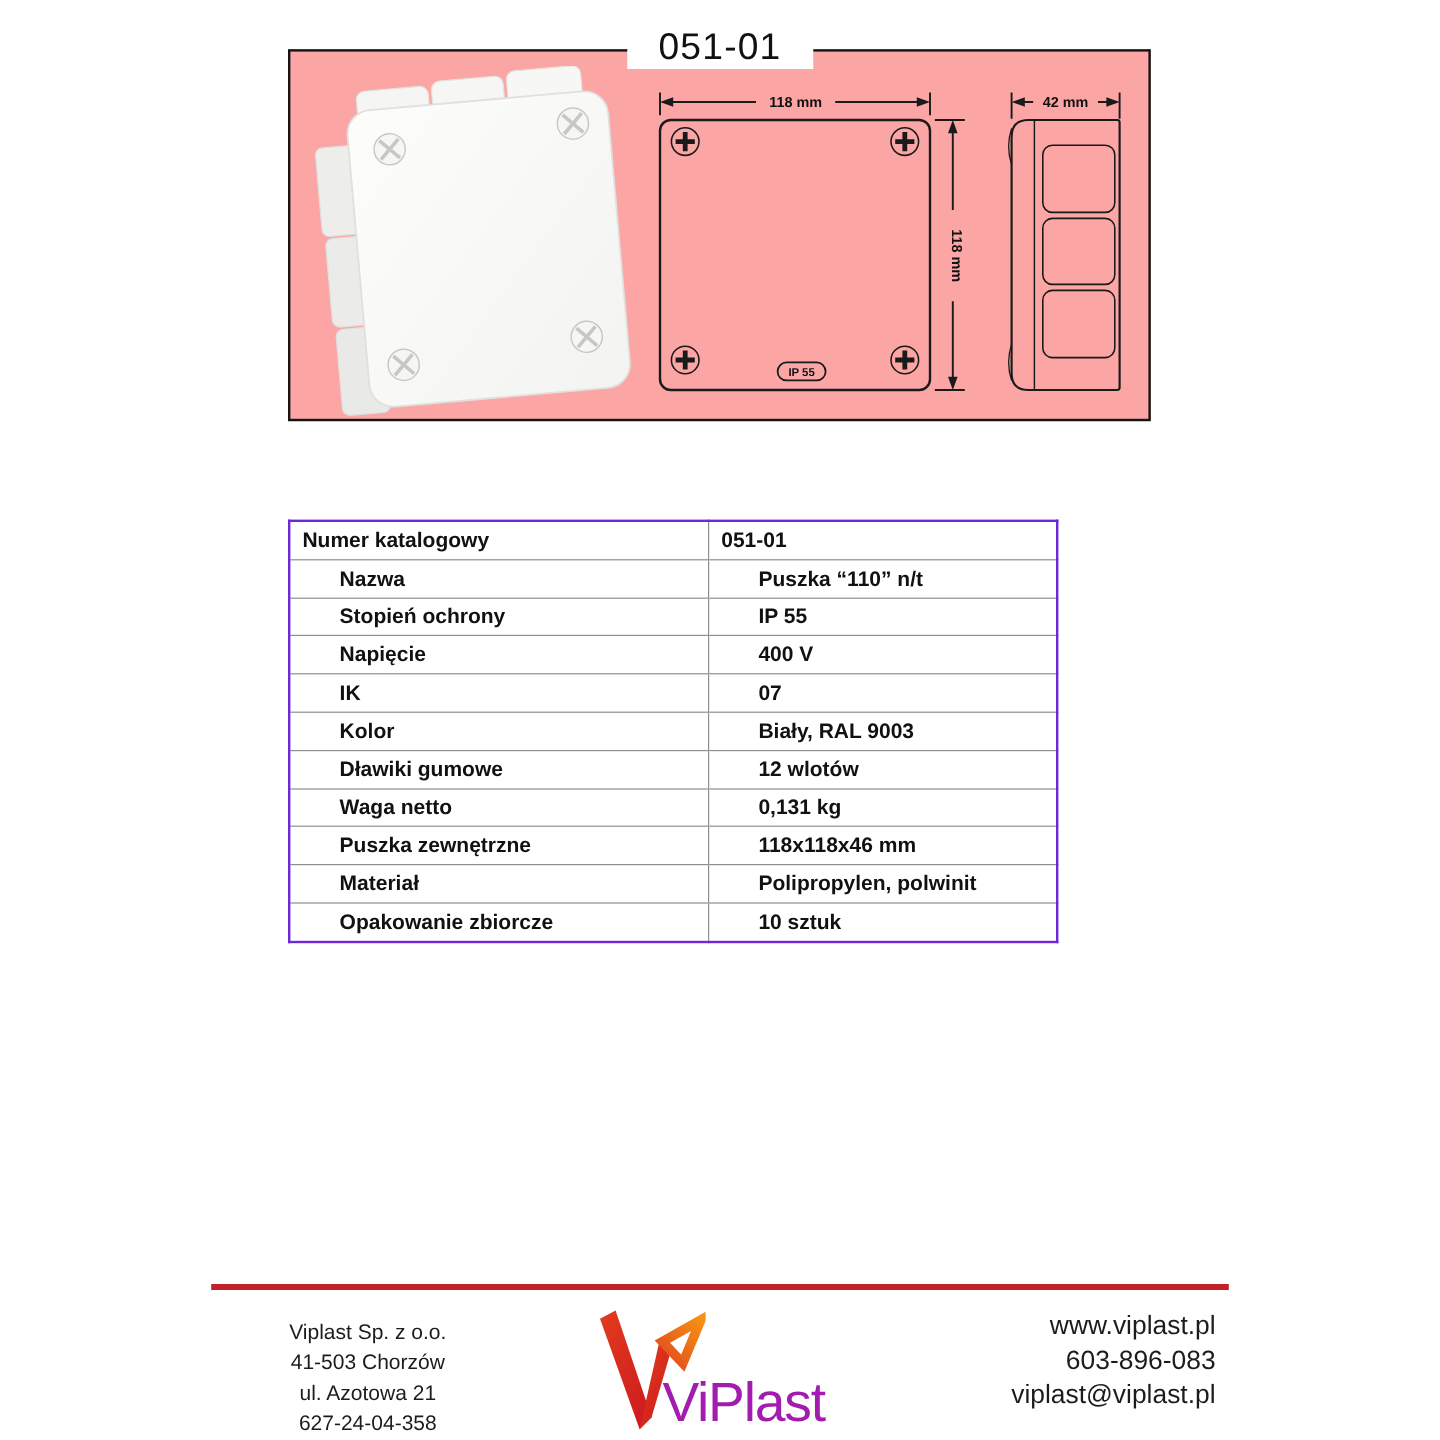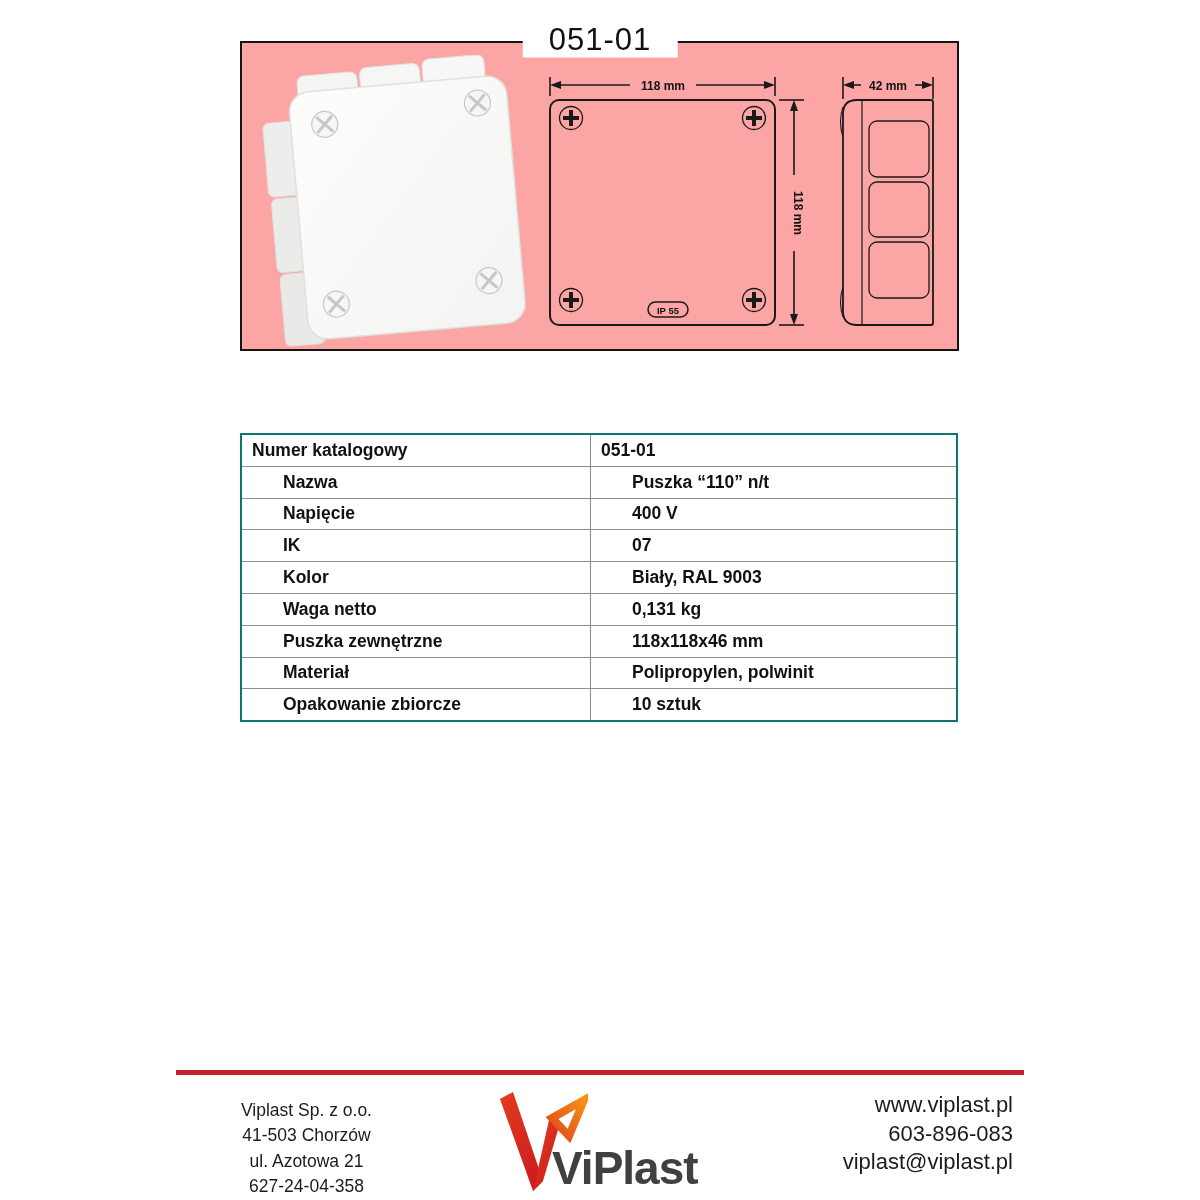--- a/index.html
+++ b/index.html
@@ -20,23 +20,23 @@
   }
   .product-box svg{position:absolute;}
   .photo-svg{left:8px;top:12px;}
   .front-svg{left:304px;top:30px;}
   .side-svg{left:594px;top:30px;}
   .dim-label{font-size:12px;font-weight:bold;fill:#111;font-family:"Liberation Sans",sans-serif;}
   .ip-label{font-size:9.5px;font-weight:bold;fill:#111;font-family:"Liberation Sans",sans-serif;}
 
   
   .spec-table{
-    position:absolute;left:240px;top:433px;width:718px;
+    position:absolute;left:240px;top:433px;width:642px;
     border-collapse:collapse;table-layout:fixed;
-    border:2px solid #0f766e;
+    border:2px solid #6d28d9;
   }
   .spec-table td{
     height:30.8px;padding:0 0 0 10px;font-size:17.5px;font-weight:bold;
     vertical-align:middle;white-space:nowrap;overflow:hidden;
   }
   .spec-table tr + tr td{border-top:1px solid #8f8f8f;padding-left:41px;}
   .spec-table td.label-cell{width:338px;border-right:1px solid #8f8f8f;}
 
   
   .footer-divider{
@@ -47,22 +47,22 @@
     position:absolute;left:204px;top:1098px;width:205px;text-align:center;
     font-size:17.5px;line-height:25.4px;color:#1c1c1c;
   }
   .contact-block{
     position:absolute;left:798px;top:1091px;width:215px;text-align:right;
     font-size:22px;line-height:28.6px;color:#1c1c1c;
   }
   .logo-wrap{position:absolute;left:490px;top:1089px;width:240px;height:106px;}
   .logo-mark{position:absolute;left:6px;top:0;}
   .logo-text{
-    position:absolute;left:62px;top:52px;font-size:46px;color:#404040;
-    letter-spacing:-1px;font-weight:700;
+    position:absolute;left:62px;top:52px;font-size:46px;color:#a21caf;
+    letter-spacing:-1px;font-weight:400;
   }
 </style>
 </head>
 <body>
 
 <div class="page-title">051-01</div>
 
 <div class="product-box">
 
   <svg class="photo-svg" width="280" height="292" viewBox="0 0 280 292">
@@ -175,30 +175,38 @@
   <tbody>
     <tr>
         <td class="label-cell">Numer katalogowy</td>
         <td>051-01</td>
       </tr>
     <tr>
         <td class="label-cell">Nazwa</td>
         <td>Puszka “110” n/t</td>
       </tr>
     <tr>
+        <td class="label-cell">Stopień ochrony</td>
+        <td>IP 55</td>
+      </tr>
+    <tr>
         <td class="label-cell">Napięcie</td>
         <td>400 V</td>
       </tr>
     <tr>
         <td class="label-cell">IK</td>
         <td>07</td>
       </tr>
     <tr>
         <td class="label-cell">Kolor</td>
         <td>Biały, RAL 9003</td>
+      </tr>
+    <tr>
+        <td class="label-cell">Dławiki gumowe</td>
+        <td>12 wlotów</td>
       </tr>
     <tr>
         <td class="label-cell">Waga netto</td>
         <td>0,131 kg</td>
       </tr>
     <tr>
         <td class="label-cell">Puszka zewnętrzne</td>
         <td>118x118x46 mm</td>
       </tr>
     <tr>

